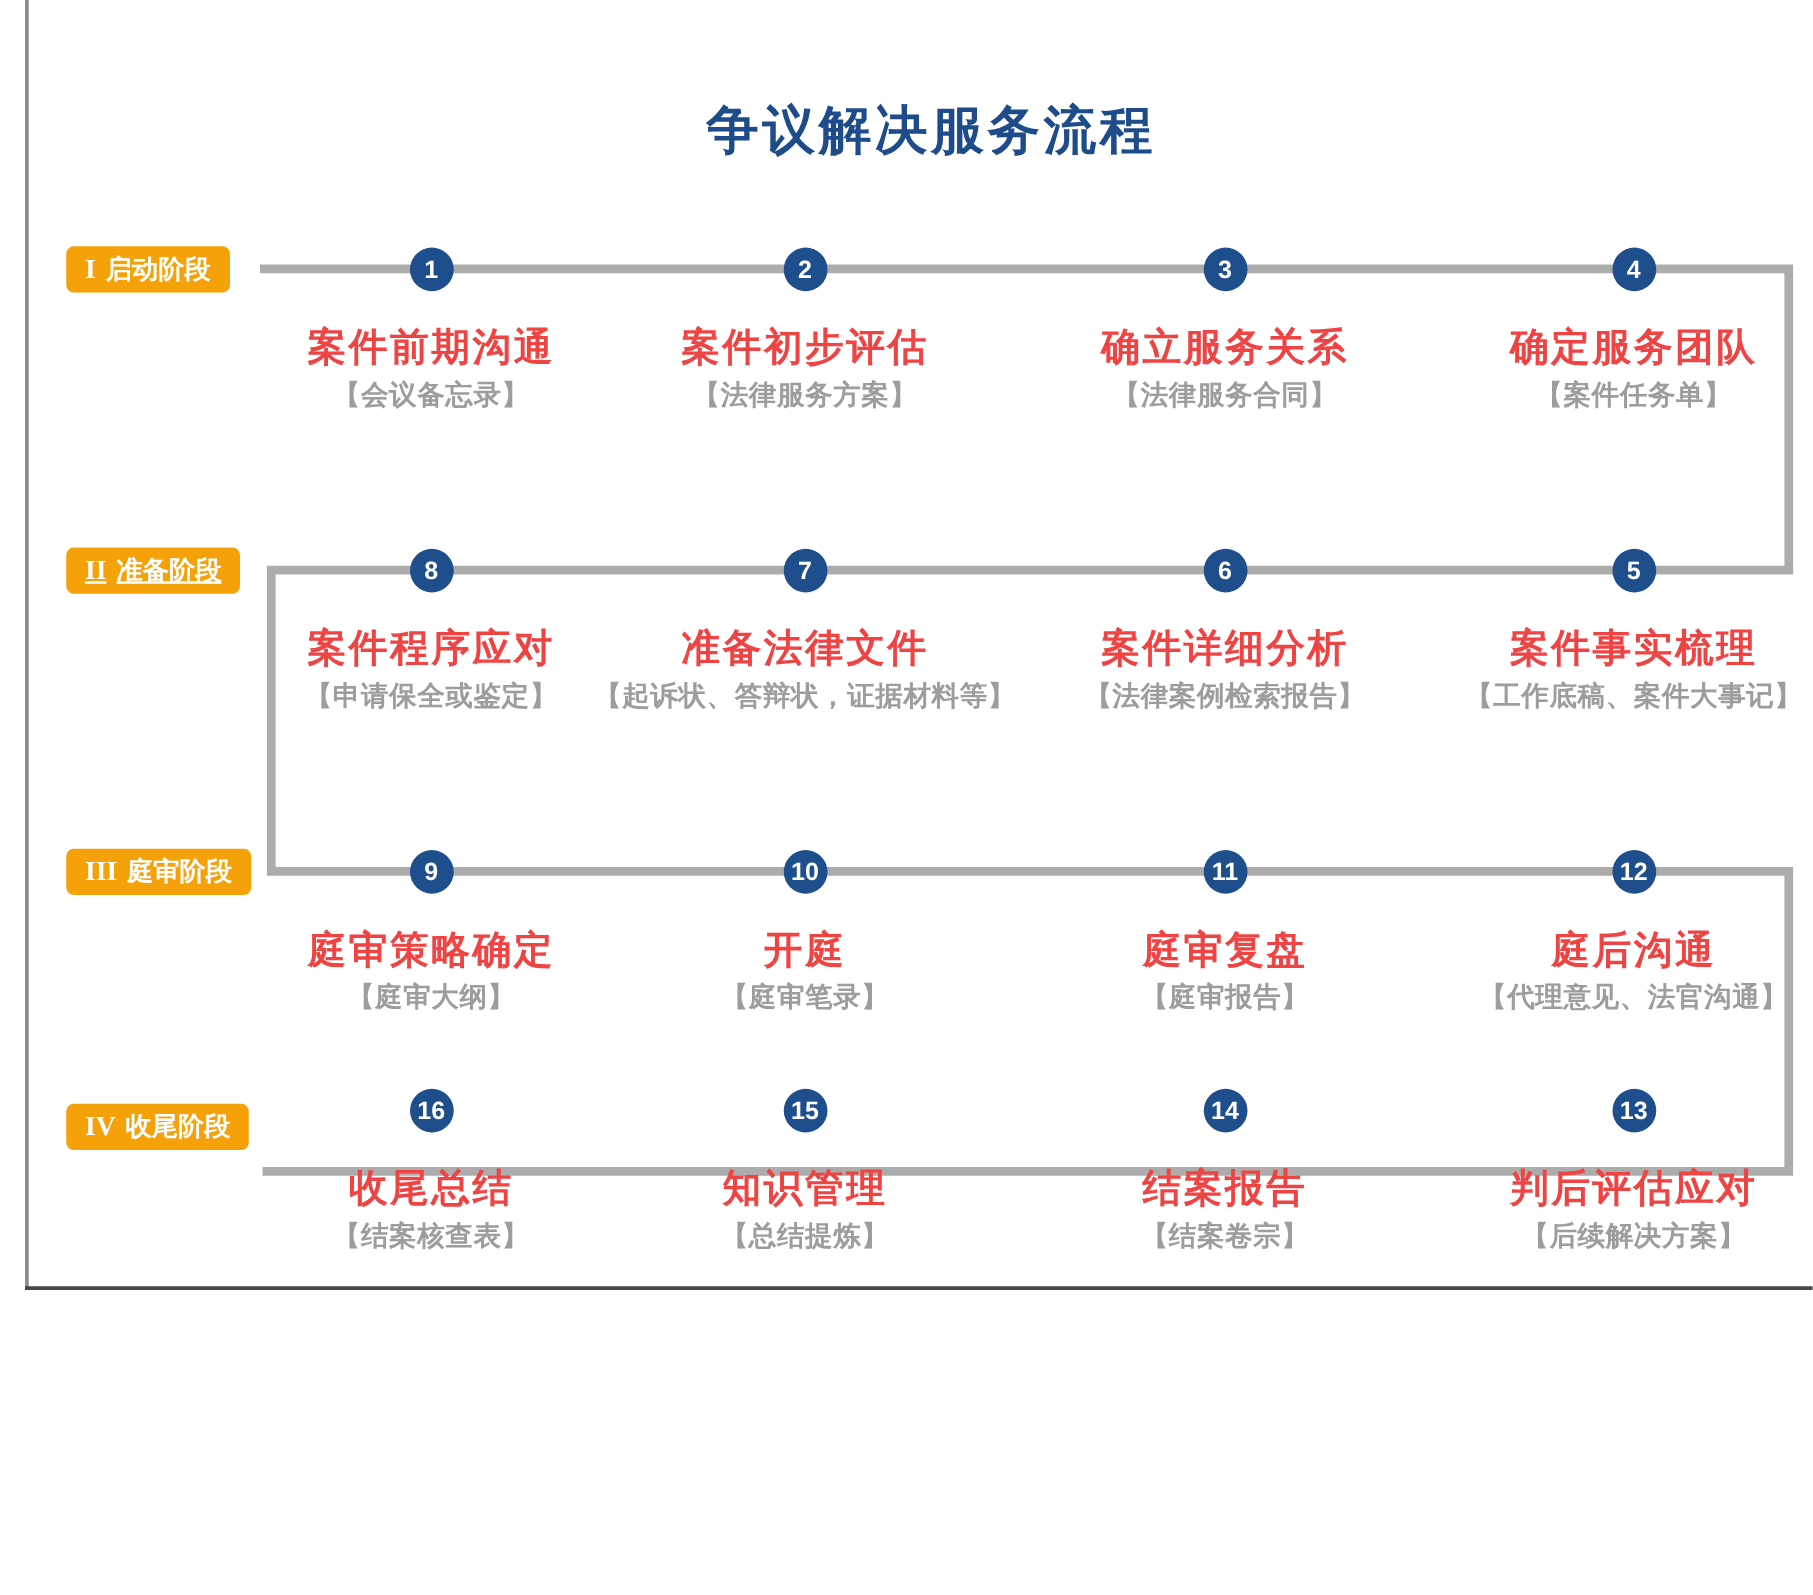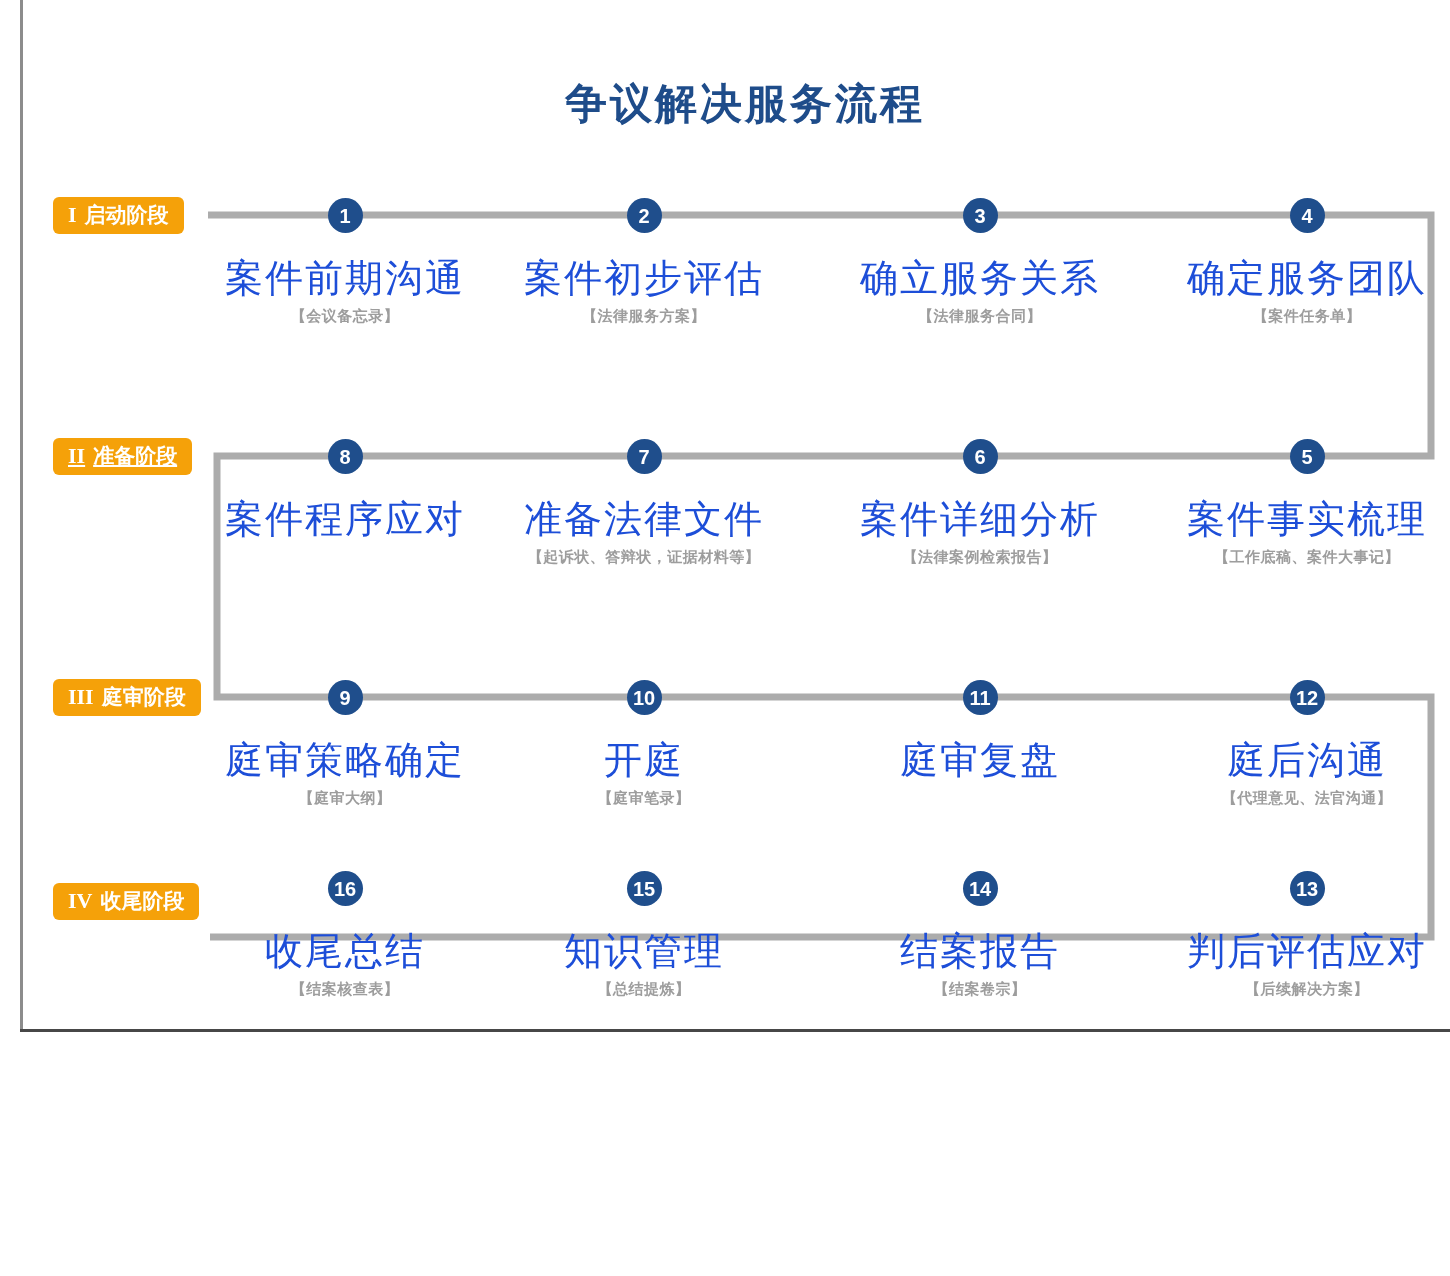--- a/index.html
+++ b/index.html
@@ -86,31 +86,31 @@
     font-size: 20px;
     font-weight: bold;
     display: flex;
     align-items: center;
     justify-content: center;
     line-height: 1;
   }
 
   .step-title {
     margin-top: 25px;
-    font-size: 38px;
-    font-weight: normal;
+    font-size: 31px;
+    font-weight: bold;
     letter-spacing: 2px;
-    color: #1d4ed8;
+    color: #ef4444;
     white-space: nowrap;
     line-height: 40px;
   }
 
   .step-deliverable {
     margin-top: 1px;
-    font-size: 15px;
+    font-size: 22px;
     font-weight: 600;
     letter-spacing: 0.5px;
     color: #9D9D9D;
     white-space: nowrap;
     line-height: 34px;
   }
 </style>
 </head>
 <body>
 
@@ -147,20 +147,21 @@
     <div class="step-deliverable">【案件任务单】</div>
   </div>
 
   <div class="badge badge-row-1">
     <span class="roman">II</span>
     <span>准备阶段</span>
   </div>
   <div class="step row-1 col-0">
     <div class="node-circle">8</div>
     <div class="step-title">案件程序应对</div>
+    <div class="step-deliverable">【申请保全或鉴定】</div>
   </div>
   <div class="step row-1 col-1">
     <div class="node-circle">7</div>
     <div class="step-title">准备法律文件</div>
     <div class="step-deliverable">【起诉状、答辩状，证据材料等】</div>
   </div>
   <div class="step row-1 col-2">
     <div class="node-circle">6</div>
     <div class="step-title">案件详细分析</div>
     <div class="step-deliverable">【法律案例检索报告】</div>
@@ -181,20 +182,21 @@
     <div class="step-deliverable">【庭审大纲】</div>
   </div>
   <div class="step row-2 col-1">
     <div class="node-circle">10</div>
     <div class="step-title">开庭</div>
     <div class="step-deliverable">【庭审笔录】</div>
   </div>
   <div class="step row-2 col-2">
     <div class="node-circle">11</div>
     <div class="step-title">庭审复盘</div>
+    <div class="step-deliverable">【庭审报告】</div>
   </div>
   <div class="step row-2 col-3">
     <div class="node-circle">12</div>
     <div class="step-title">庭后沟通</div>
     <div class="step-deliverable">【代理意见、法官沟通】</div>
   </div>
 
   <div class="badge badge-row-3">
     <span class="roman">IV</span>
     <span>收尾阶段</span>

